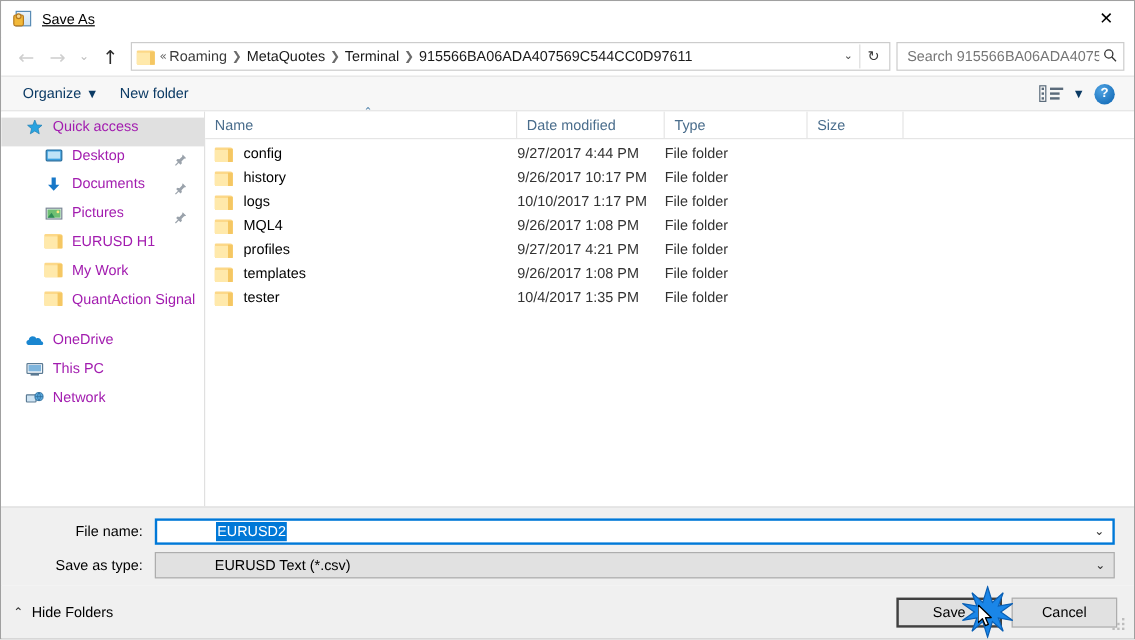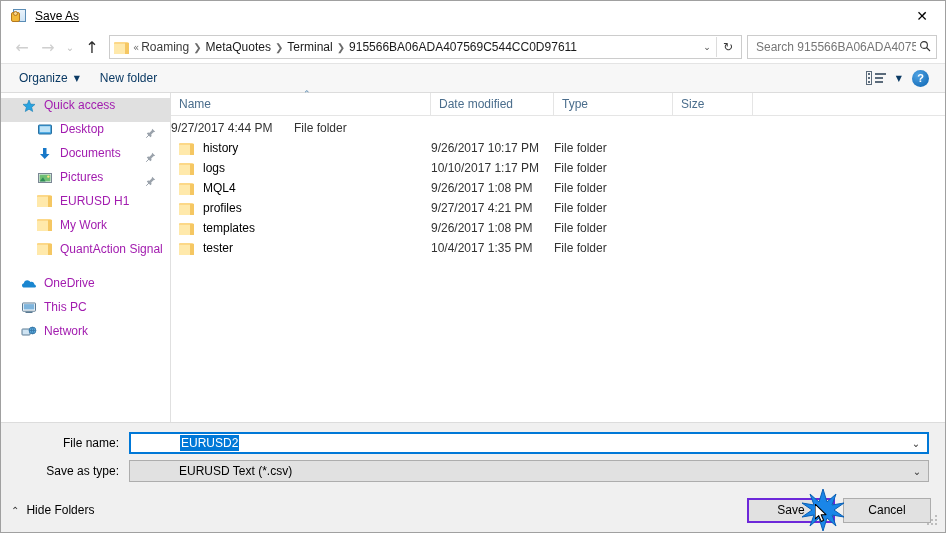--- a/index.html
+++ b/index.html
@@ -224,21 +224,21 @@
   }
   .hidefolders { display: flex; align-items: center; gap: 7px; font-size: 12px; color: #000; }
   .hf-caret { font-size: 10px; color: #333; font-family: "DejaVu Sans", sans-serif; }
   .btns { margin-left: auto; display: flex; gap: 8px; align-items: center; }
   .btn {
     width: 88px; height: 25px; font-size: 12px;
     background: #e1e1e1; border: 1px solid #adadad; color: #000;
     display: flex; align-items: center; justify-content: center;
     font-family: "Liberation Sans", sans-serif;
   }
-  .btn.default { border: 2px solid #6d28d9; }
+  .btn.default { border: 2px solid #404040; }
   .grip { position: absolute; right: 5px; bottom: 4px; width: 13px; height: 13px; }
   .grip i { position: absolute; width: 2px; height: 2px; background: #bdbdbd; }
 
   
   .burst { position: absolute; left: 800px; top: 487px; width: 44px; height: 44px; pointer-events: none; }
   .cursor { position: absolute; left: 814px; top: 503px; width: 14px; height: 20px; pointer-events: none; }
 </style>
 </head>
 <body>
 
@@ -448,20 +448,28 @@
         <div class="hcell" style="width:119px">
           <span>Type</span>
         </div>
         <div class="hcell" style="width:80px">
           <span>Size</span>
         </div>
       </div>
 
       <div class="rows">
         <div class="frow">
+          <div class="fname">
+            <span class="folder">
+                <span class="back"></span>
+                <span class="front"></span>
+                <span class="tab"></span>
+              </span>
+            <span>config</span>
+          </div>
           <div class="fdate">9/27/2017 4:44 PM</div>
           <div class="ftype">File folder</div>
           <div class="fsize"></div>
         </div>
         <div class="frow">
           <div class="fname">
             <span class="folder">
                 <span class="back"></span>
                 <span class="front"></span>
                 <span class="tab"></span>

